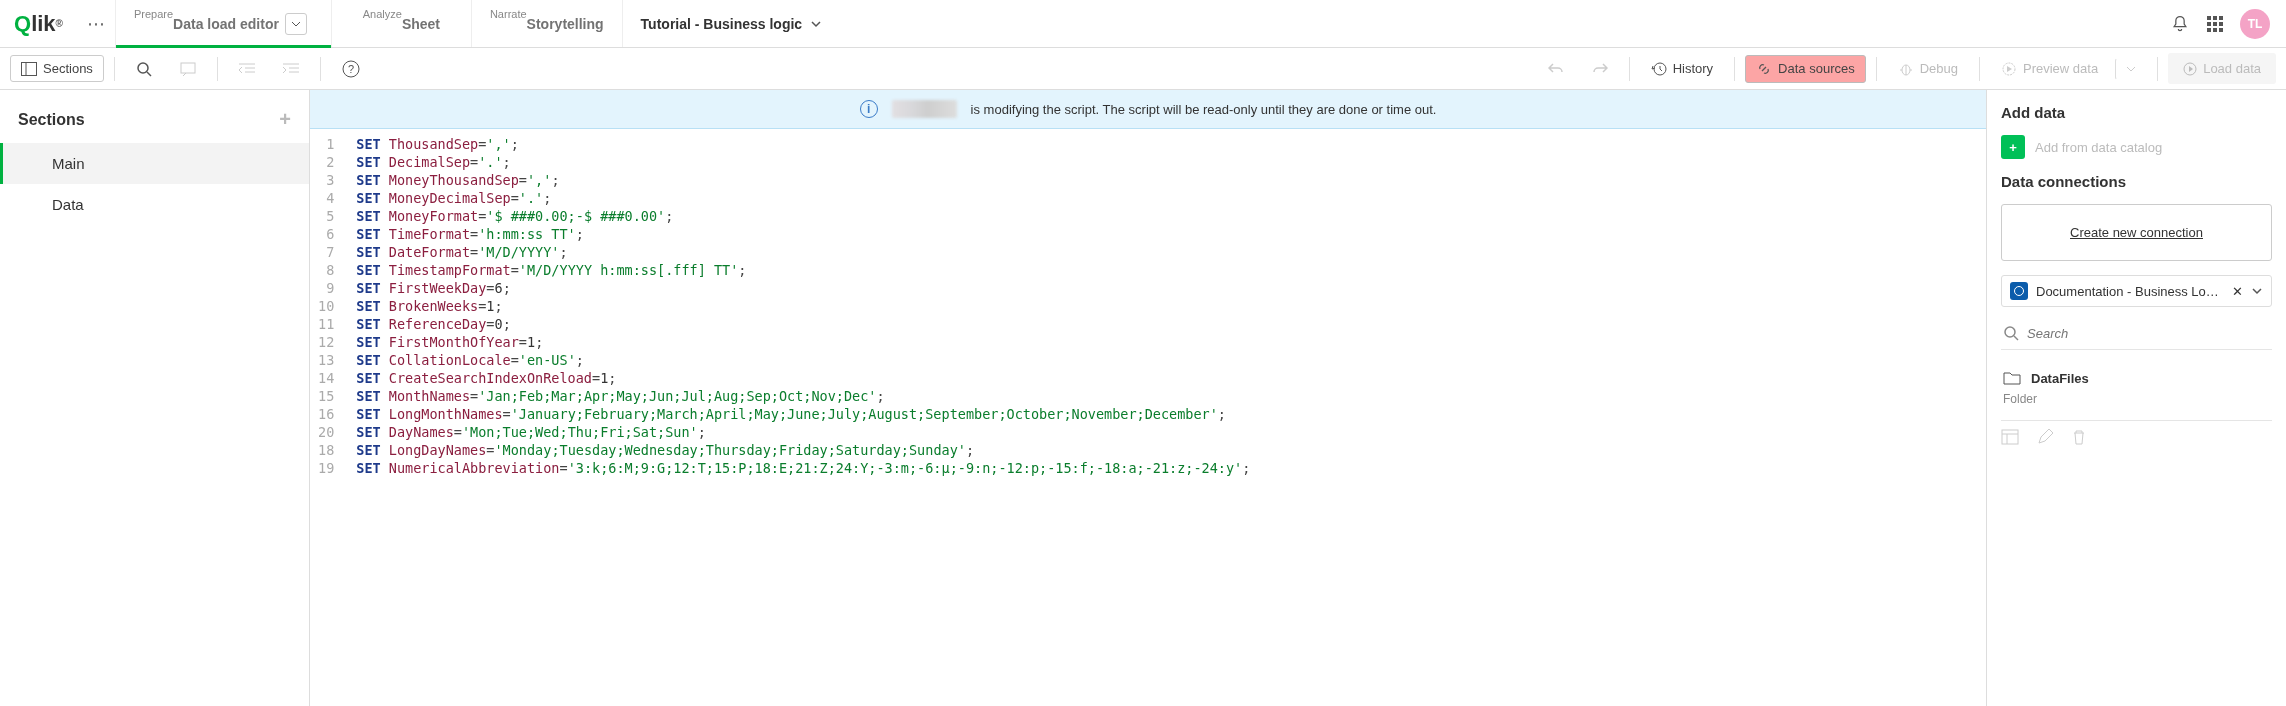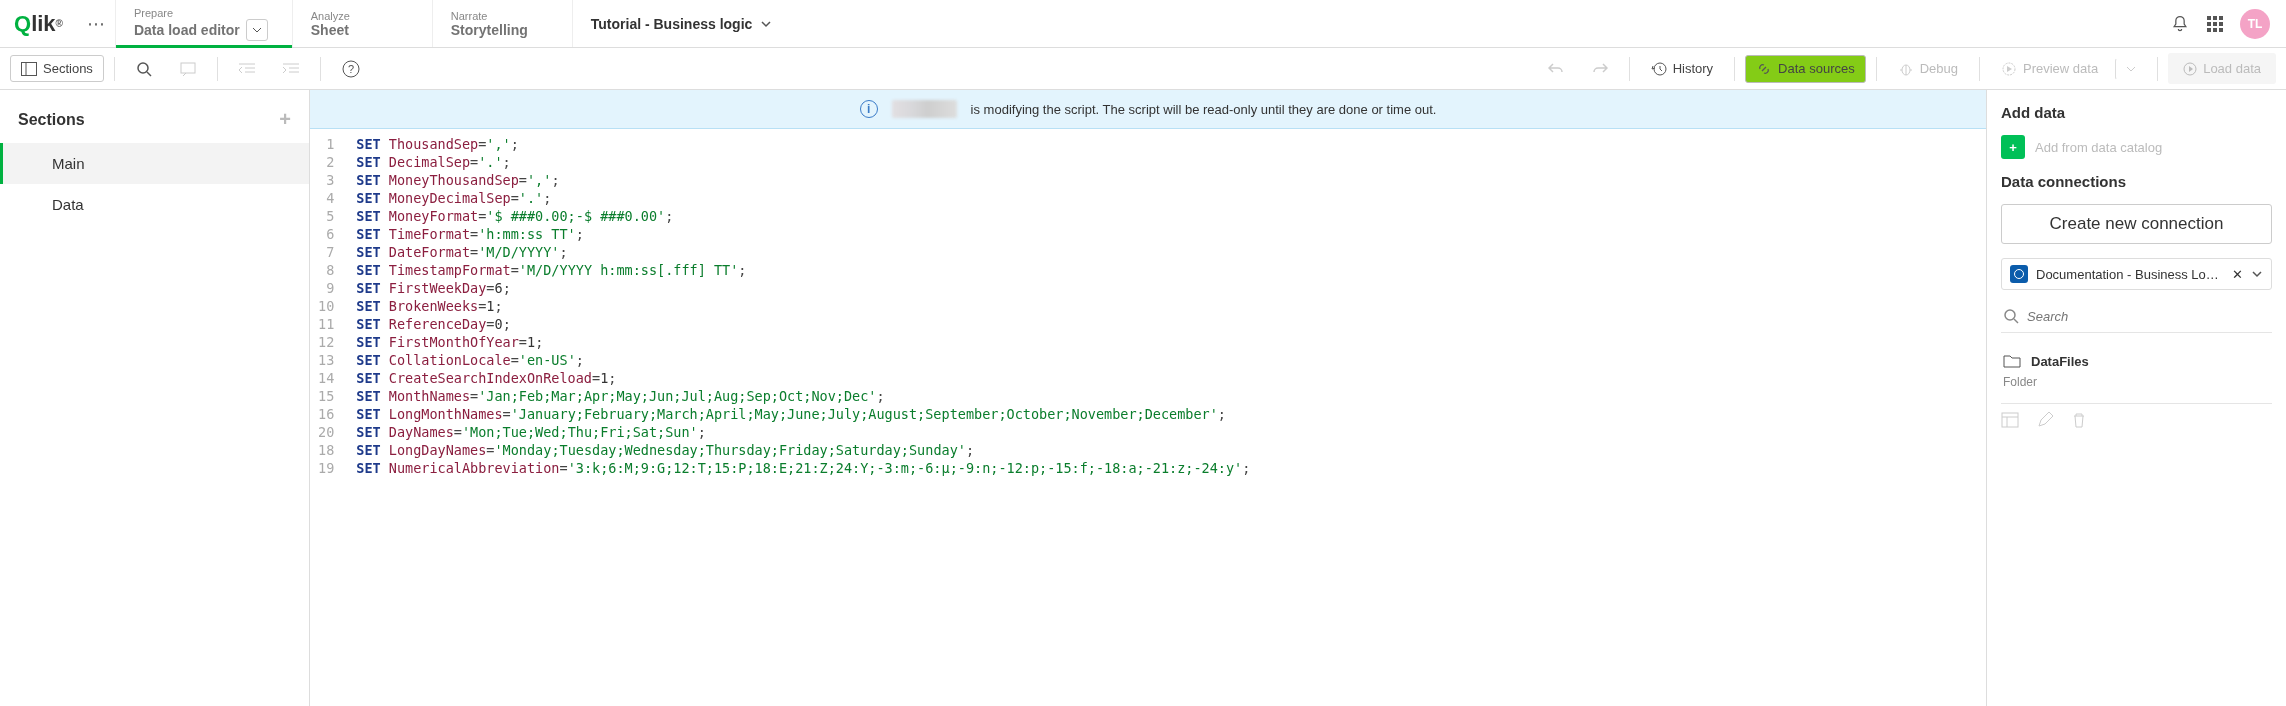--- a/index.html
+++ b/index.html
@@ -1,33 +1,33 @@
 <!DOCTYPE html>
 <html><head>
 <meta charset="utf-8">
 <style>
 * { box-sizing: border-box; margin: 0; padding: 0; }
 body { font-family: -apple-system, BlinkMacSystemFont, "Segoe UI", Arial, sans-serif; font-size: 13px; color: #333; background: #fff; overflow: hidden; }
 .topbar { display: flex; align-items: stretch; height: 48px; border-bottom: 1px solid #ddd; }
 .logo { display: flex; align-items: center; padding: 0 14px; font-size: 22px; font-weight: 700; color: #333; }
 .logo span.q { color: #00b140; }
 .more-btn { display: flex; align-items: center; padding: 0 10px; cursor: pointer; font-size: 18px; color: #666; }
-.nav-item { display: flex; flex-direction: column; justify-content: center; padding: 8px 18px; border-left: 1px solid #eee; min-width: 140px; position: relative; cursor: pointer; }
+.nav-item { display: flex; flex-direction: row; justify-content: center; padding: 8px 18px; border-left: 1px solid #eee; min-width: 140px; position: relative; cursor: pointer; }
 .nav-item.active::after { content: ""; position: absolute; left: 0; right: 0; bottom: -1px; height: 3px; background: #00b140; }
 .nav-label { font-size: 11px; color: #888; }
 .nav-value { font-size: 14px; font-weight: 600; color: #737373; display: flex; align-items: center; gap: 6px; }
 .nav-dd { margin-left: auto; display: flex; align-items: center; padding-right: 6px; }
 .nav-dd-btn { width: 22px; height: 22px; border: 1px solid #ccc; border-radius: 3px; display: flex; align-items: center; justify-content: center; }
 .app-title { flex: 1; display: flex; align-items: center; padding: 0 18px; border-left: 1px solid #eee; font-weight: 600; font-size: 14px; gap: 8px; }
 .top-icons { display: flex; align-items: center; gap: 16px; padding: 0 16px; }
 .avatar { width: 30px; height: 30px; border-radius: 50%; background: #f4a3c6; color: #fff; display: flex; align-items: center; justify-content: center; font-size: 12px; font-weight: 600; }
 .toolbar { display: flex; align-items: center; height: 42px; border-bottom: 1px solid #ddd; padding: 0 10px; gap: 6px; }
 .tb-btn { display: flex; align-items: center; gap: 6px; padding: 5px 10px; border: 1px solid transparent; border-radius: 3px; cursor: pointer; font-size: 13px; color: #444; }
 .tb-btn.box { border-color: #ccc; }
-.tb-btn.pressed { background: #84cc16; border-color: #bbb; }
+.tb-btn.pressed { background: #fca5a5; border-color: #bbb; }
 .tb-btn.disabled { color: #bbb; cursor: default; }
 .tb-sep { width: 1px; height: 24px; background: #e0e0e0; margin: 0 4px; }
 .tb-spacer { flex: 1; }
 .main { display: flex; height: calc(100vh - 90px); }
 .sections-panel { width: 310px; border-right: 1px solid #ddd; display: flex; flex-direction: column; }
 .sections-header { display: flex; align-items: center; justify-content: space-between; padding: 18px 18px 12px; font-weight: 600; font-size: 16px; }
 .plus-icon { color: #bbb; font-size: 20px; cursor: pointer; }
 .section-item { padding: 12px 18px 12px 52px; cursor: pointer; font-size: 15px; }
 .section-item.active { background: #f3f3f3; position: relative; }
 .section-item.active::before { content: ""; position: absolute; left: 0; top: 0; bottom: 0; width: 3px; background: #00b140; }
@@ -40,21 +40,21 @@
 .code-lines { padding: 6px 10px; white-space: pre; }
 .kw { color: #1e3a8a; font-weight: 700; }
 .var { color: #8b1e3f; }
 .op { color: #444; }
 .str { color: #0a7d2c; }
 .num { color: #333; }
 .right-panel { width: 300px; border-left: 1px solid #ddd; padding: 14px 14px; display: flex; flex-direction: column; gap: 14px; }
 .rp-title { font-weight: 600; font-size: 15px; }
 .add-catalog { display: flex; align-items: center; gap: 10px; color: #bbb; cursor: default; }
 .add-catalog-btn { width: 24px; height: 24px; background: #00c057; border-radius: 3px; color: #fff; display: flex; align-items: center; justify-content: center; font-weight: 700; }
-.create-conn { border: 1px solid #ccc; border-radius: 3px; padding: 9px; text-align: center; cursor: pointer; font-size: 17px; }
+.create-conn { border: 1px solid #ccc; border-radius: 3px; padding: 20px; text-align: center; cursor: pointer; font-size: 13px; text-decoration: underline; }
 .conn-item { display: flex; align-items: center; gap: 8px; border: 1px solid #ddd; border-radius: 3px; padding: 6px 8px; font-size: 13px; }
 .conn-badge { width: 18px; height: 18px; background: #0b5cab; border-radius: 3px; display:flex; align-items:center; justify-content:center; }
 .conn-badge::after { content:""; width:8px; height:8px; border:1.5px solid #fff; border-radius:50%; }
 .conn-name { flex: 1; white-space: nowrap; overflow: hidden; text-overflow: ellipsis; }
 .search-row { display: flex; align-items: flex-end; gap: 8px; border-bottom: 1px solid #e5e5e5; padding: 4px 2px 8px; }
 .search-row input { border: none; outline: none; flex: 1; font-size: 13px; color: #888; font-style: italic; }
 .df-item { display: flex; align-items: center; gap: 10px; padding: 6px 2px; font-weight: 600; }
 .df-sub { font-size: 12px; color: #888; padding-left: 2px; }
 .rp-footer { border-top: 1px solid #e5e5e5; padding-top: 8px; display: flex; gap: 18px; color: #ccc; }
 svg { display: block; }

